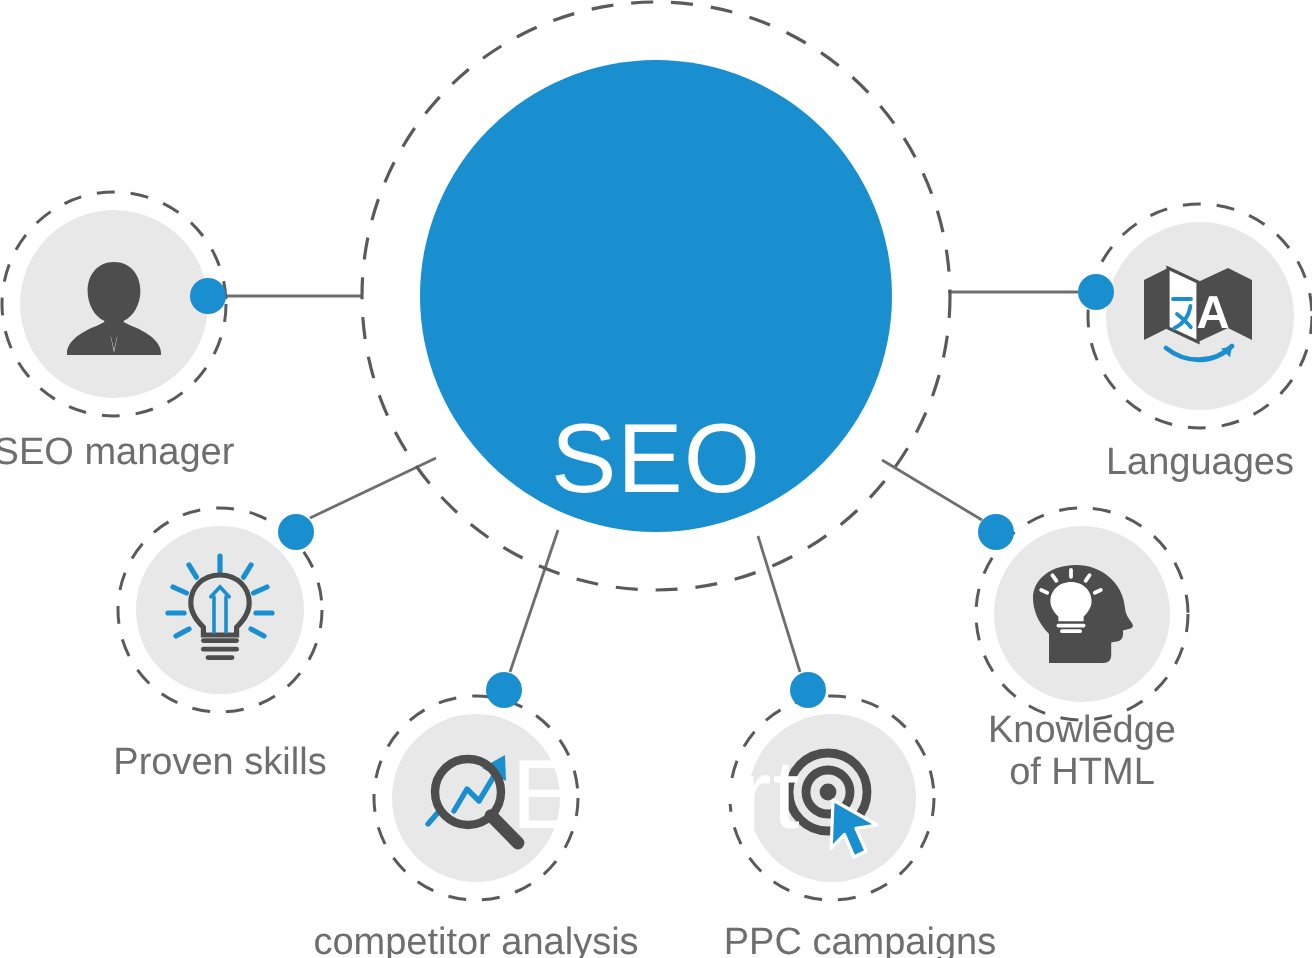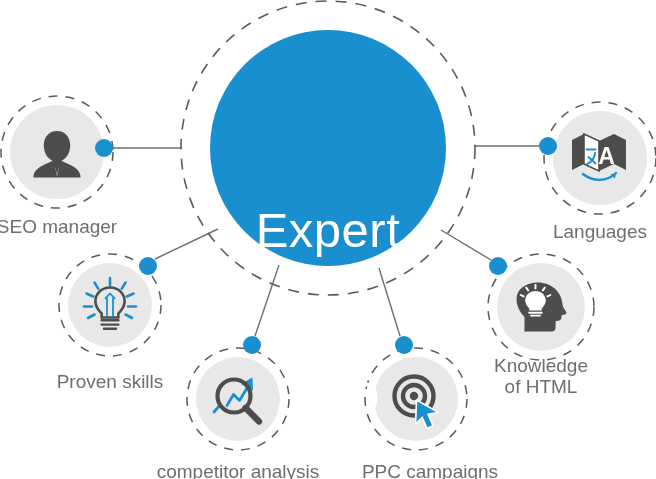--- a/index.html
+++ b/index.html
@@ -214,22 +214,22 @@
       <circle id="dot-proven-skills" cx="148" cy="266" r="9" fill="#1a8fcf"></circle>
       <circle id="dot-competitor-analysis" cx="252" cy="345" r="9" fill="#1a8fcf"></circle>
       <circle id="dot-ppc-campaigns" cx="404" cy="345" r="9" fill="#1a8fcf"></circle>
       <circle id="dot-knowledge-of-html" cx="498" cy="266" r="9" fill="#1a8fcf"></circle>
     </g>
   </svg>
 
   <div class="layer" id="label-layer">
 
     <div class="center-label" id="center-text" style="left: 178px; top: 90px; width: 300px; color: rgb(255, 255, 255);">
+      <div>SEO</div>
       <div>Expert</div>
-      <div>SEO</div>
     </div>
 
     <div class="node-label" id="label-seo-manager" style="left: -103px; width: 320px; color: rgb(110, 110, 110); top: 216px;">SEO manager</div>
     <div class="node-label" id="label-languages" style="left: 440px; width: 320px; color: rgb(110, 110, 110); top: 221px;">Languages</div>
     <div class="node-label" id="label-proven-skills" style="left: -50px; width: 320px; color: rgb(110, 110, 110); top: 371px;">Proven skills</div>
     <div class="node-label" id="label-competitor-analysis" style="left: 78px; width: 320px; color: rgb(110, 110, 110); top: 461px;">competitor analysis</div>
     <div class="node-label" id="label-ppc-campaigns" style="left: 270px; width: 320px; color: rgb(110, 110, 110); top: 461px;">PPC campaigns</div>
     <div class="node-label" id="label-knowledge-of-html" style="left: 381px; width: 320px; color: rgb(110, 110, 110); top: 355px;">Knowledge
 of HTML</div>
   </div>

